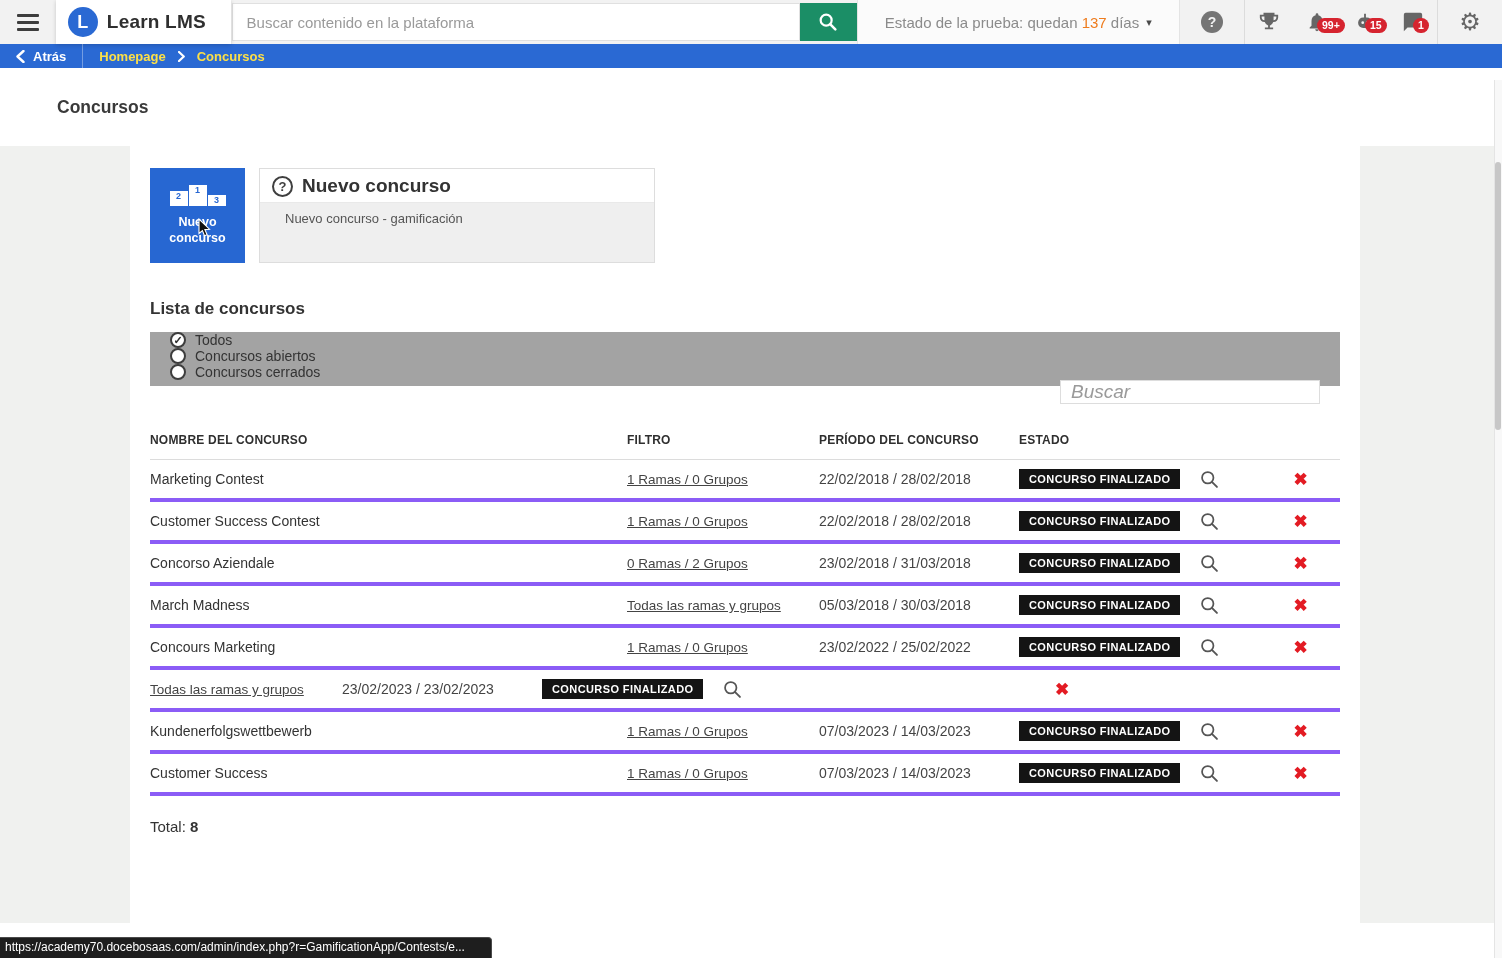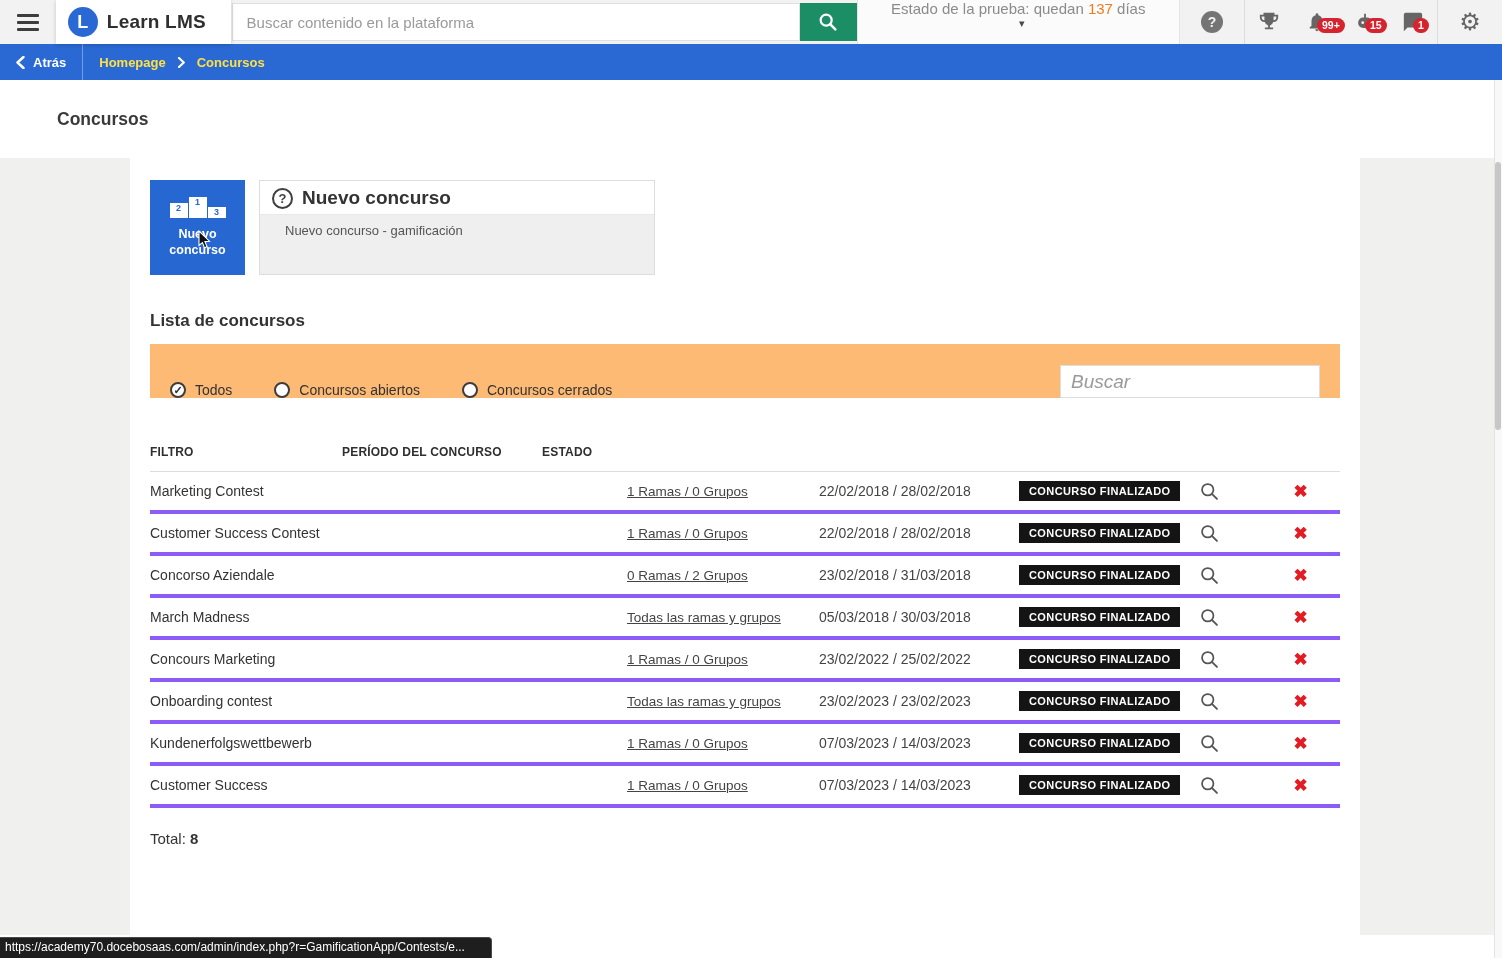--- a/index.html
+++ b/index.html
@@ -13,32 +13,32 @@
   .hamburger { width:57px; display:flex; align-items:center; justify-content:center; cursor:pointer; }
   .hamburger .bars { display:flex; flex-direction:column; gap:4px; }
   .hamburger .bars i { display:block; width:22px; height:3px; background:#3d3d3d; border-radius:1px; }
   .logo-tile { width:178px; background:#fff; box-shadow:0 1px 4px rgba(0,0,0,.18); display:flex; align-items:center; gap:9px; padding-left:12px; z-index:2; }
   .logo-circle { width:30px; height:30px; border-radius:50%; background:#2a69d3; color:#fff; font-weight:bold; font-size:18px; display:flex; align-items:center; justify-content:center; }
   .brand { font-size:19px; font-weight:bold; color:#2f2f2f; letter-spacing:.2px; }
   .search-wrap { display:flex; align-items:center; margin-left:1px; }
   .search-input { width:568px; height:38px; margin-top:0; border:1px solid #e0e0e0; background:#fff; padding:0 14px; font-size:15px; color:#333; font-family:"Liberation Sans", sans-serif; outline:none; }
   .search-input::placeholder { color:#9a9a9a; }
   .search-btn { width:57px; height:38px; background:#1b8e66; border:none; display:flex; align-items:center; justify-content:center; cursor:pointer; }
-  .trial { width:330px; background:#fbfbfb; border-left:1px solid #e4e4e4; border-right:1px solid #e4e4e4; display:flex; align-items:center; font-size:15px; color:#8b8b8b; cursor:pointer;flex-direction:column; }
+  .trial { width:330px; background:#fbfbfb; border-left:1px solid #e4e4e4; border-right:1px solid #e4e4e4; display:flex; align-items:center; justify-content:center; font-size:15px; color:#8b8b8b; cursor:pointer; }
   .trial .days { color:#ee7c1e; }
   .trial .caret { color:#4a4a4a; font-size:11px; margin-left:7px; }
   .iconbar { display:flex; align-items:stretch; flex:1; }
   .iconbtn { width:48px; display:flex; align-items:center; justify-content:center; position:relative; cursor:pointer; }
   .iconbtn.wide { width:64px; }
   .tb-divider { width:1px; background:#dcdcdc; }
   .help-circle { width:22px; height:22px; border-radius:50%; background:#757575; color:#f2f2f2; font-size:14px; font-weight:bold; display:flex; align-items:center; justify-content:center; }
   .cnt-badge { position:absolute; top:18px; left:24px; background:#d6242f; color:#fff; font-size:10.5px; font-weight:bold; border-radius:9px; padding:1px 5px; line-height:13px; }
   .gear { font-size:24px; color:#666; line-height:1; }
   
-  .crumbbar { height:36px; background:#2a69d3; display:flex; align-items:center; color:#fff; }
+  .crumbbar { height:24px; background:#2a69d3; display:flex; align-items:center; color:#fff; }
   .back-btn { display:flex; align-items:center; gap:8px; padding:0 16px; height:100%; cursor:pointer; font-size:13px; font-weight:bold; }
   .crumb-divider { width:1px; height:36px; background:rgba(255,255,255,.35); }
   .crumbs { display:flex; align-items:center; gap:12px; padding-left:16px; font-size:13px; font-weight:bold; }
   .crumbs a { color:#fde047; text-decoration:none; cursor:pointer; }
   
   .pagehead { height:78px; background:#fff; display:flex; align-items:center; padding-left:57px; }
   .pagehead h1 { font-size:17.5px; font-weight:600; color:#3a3a3a; }
   
   .wrapper { height:777px; background:#f0f1ef; padding-left:130px; padding-right:142px; }
   .panel { background:#fff; width:1230px; height:100%; padding:22px 20px 0 20px; }
@@ -49,21 +49,21 @@
   .podium .p2 { height:15px; } .podium .p1 { height:21px; } .podium .p3 { height:11px; }
   .tile-label { font-size:12.5px; font-weight:bold; text-align:center; line-height:1.25; width:72px; }
   .cursor { position:absolute; left:48px; top:50px; }
   .newcard { width:396px; height:95px; border:1px solid #ddd; background:#efefef; }
   .newcard-head { background:#fff; display:flex; align-items:center; gap:9px; padding:6px 12px 5px 12px; border-bottom:1px solid #e9e9e9; }
   .qcircle { width:21px; height:21px; border:2px solid #3f3f3f; border-radius:50%; color:#3f3f3f; font-weight:bold; font-size:13px; display:flex; align-items:center; justify-content:center; }
   .newcard-title { font-size:19px; font-weight:bold; color:#333; }
   .newcard-body { padding:8px 25px; font-size:13px; color:#555; }
   
   .list-title { margin-top:36px; font-size:17px; font-weight:600; color:#333; }
-  .filterbar { margin-top:13px; height:54px; background:#fdba74; display:flex; align-items:flex-end; padding:0 20px; }
+  .filterbar { margin-top:13px; height:54px; background:#a3a3a3; display:flex; align-items:flex-start; padding:0 20px;flex-direction:column; }
   .radio-item { display:flex; align-items:center; gap:9px; margin-right:42px; cursor:pointer; }
   .radio { width:16px; height:16px; border:2px solid #3d3d3d; border-radius:50%; display:flex; align-items:center; justify-content:center; background:#fff; }
   .radio.checked::after { content:"\2713"; font-size:11px; font-weight:bold; color:#2f2f2f; }
   .radio-label { font-size:14px; color:#333; }
   .list-search { margin-left:auto; display:flex; align-items:center; background:#fff; border:1px solid #ddd; width:260px; height:33px; padding:0 10px; }
   .list-search input { border:none; outline:none; flex:1; font-size:19px; font-style:italic; color:#444; font-family:"Liberation Sans", sans-serif; }
   .list-search input::placeholder { color:#9a9a9a; font-style:italic; }
   
   .tbl { margin-top:34px; }
   .thead { display:flex; align-items:center; height:40px; border-bottom:1px solid #dcdcdc; }
@@ -218,20 +218,21 @@
         <input type="text" placeholder="Buscar" style="">
         <svg width="19" height="19" viewBox="0 0 24 24">
           <circle cx="10" cy="10" r="6.5" fill="none" stroke="#333" stroke-width="2.2"></circle>
           <line x1="15" y1="15" x2="20.5" y2="20.5" stroke="#333" stroke-width="2.4" stroke-linecap="round"></line>
         </svg>
       </div>
     </div>
 
     <div class="tbl">
       <div class="thead">
+        <div class="c c-name">NOMBRE DEL CONCURSO</div>
         <div class="c c-filter">FILTRO</div>
         <div class="c c-period">PERÍODO DEL CONCURSO</div>
         <div class="c c-status">ESTADO</div>
         <div class="c c-view"></div>
         <div class="c c-del"></div>
       </div>
       <div>
   <div class="trow">
     <div class="c c-name">Marketing Contest</div>
     <div class="c c-filter"><a>1 Ramas / 0 Grupos</a></div>
@@ -296,21 +297,20 @@
     <div class="c c-view">
       <svg class="viewicon" width="21" height="21" viewBox="0 0 24 24">
         <circle cx="10" cy="10" r="6.5" fill="none" stroke="#555" stroke-width="2"></circle>
         <line x1="15" y1="15" x2="20.5" y2="20.5" stroke="#555" stroke-width="2.2" stroke-linecap="round"></line>
       </svg>
     </div>
     <div class="c c-del"><span class="xdel">✖</span></div>
   </div>
 
   <div class="trow">
-    <div class="c c-name">Onboarding contest</div>
     <div class="c c-filter"><a>Todas las ramas y grupos</a></div>
     <div class="c c-period">23/02/2023 / 23/02/2023</div>
     <div class="c c-status"><span class="badge">CONCURSO FINALIZADO</span></div>
     <div class="c c-view">
       <svg class="viewicon" width="21" height="21" viewBox="0 0 24 24">
         <circle cx="10" cy="10" r="6.5" fill="none" stroke="#555" stroke-width="2"></circle>
         <line x1="15" y1="15" x2="20.5" y2="20.5" stroke="#555" stroke-width="2.2" stroke-linecap="round"></line>
       </svg>
     </div>
     <div class="c c-del"><span class="xdel">✖</span></div>

